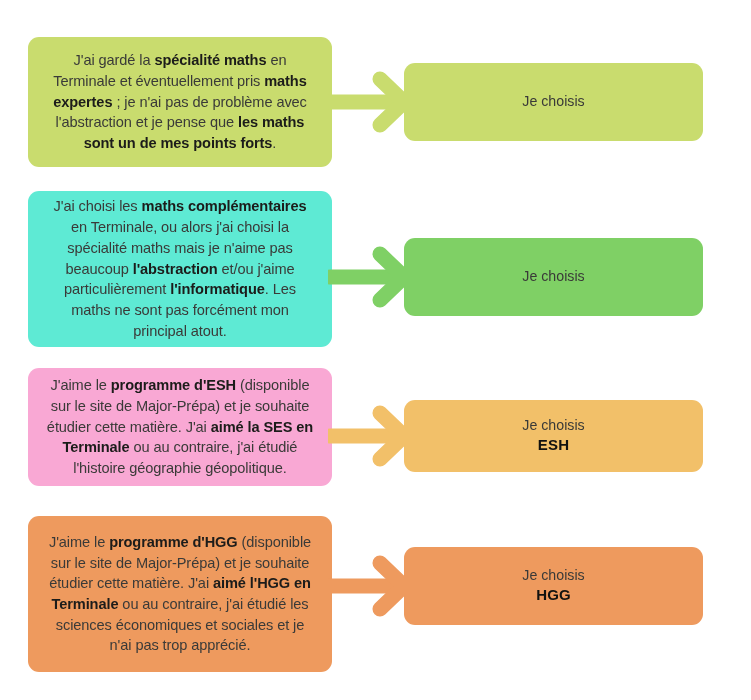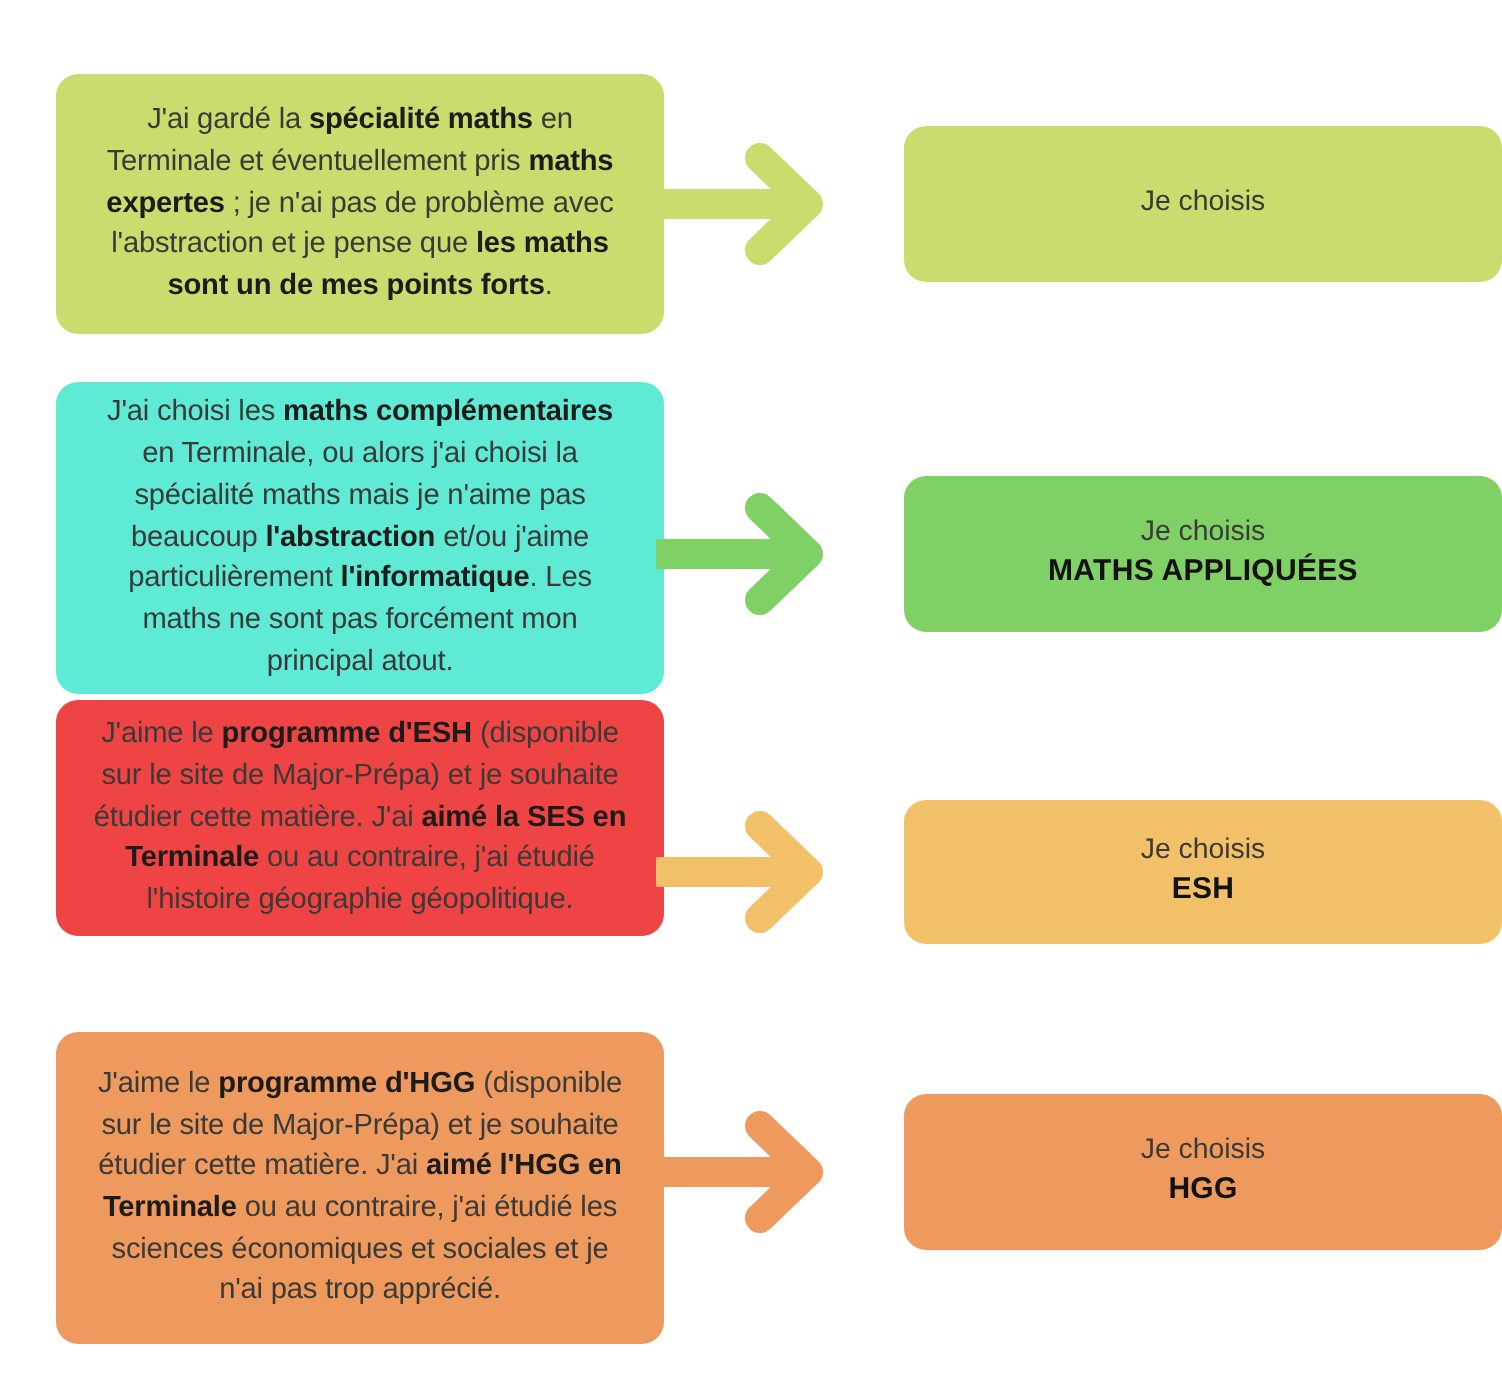--- a/index.html
+++ b/index.html
@@ -41,21 +41,21 @@
     color: #3a3a38;
     text-align: center;
     letter-spacing: -0.1px;
   }
   .left-text b {
     font-weight: bold;
     color: #1c1c1a;
   }
   .right-box {
     position: absolute;
-    left: 452px;
+    left: 404px;
     width: 299px;
     box-sizing: border-box;
     border-radius: 11px;
     display: flex;
     flex-direction: column;
     align-items: center;
     justify-content: center;
   }
   .right-pre {
     font-size: 14.2px;
@@ -111,25 +111,24 @@
       <div class="arrow" style="top: 246px;">
         <svg viewBox="0 0 86 62" xmlns="http://www.w3.org/2000/svg" aria-hidden="true">
           <g fill="none" stroke="#7fd065" stroke-width="15" stroke-linecap="round" stroke-linejoin="round">
             <path d="M2 31 H62"></path>
             <path d="M52 8 L76 31 L52 54"></path>
           </g>
         </svg>
       </div>
       <div class="right-box" style="top: 238px; height: 78px; background: rgb(127, 208, 101);">
         <div class="right-pre">Je choisis</div>
-        <div class="right-title">MATHS APPLIQUÉES</div>
       </div>
     </div>
     <div class="row" style="top: 0px;">
-      <div class="left-box" style="top: 350px; height: 118px; background: #ef4444;">
+      <div class="left-box" style="top: 368px; height: 118px; background: #f9a8d4;">
         <div class="left-text">J'aime le <b>programme d'ESH</b> (disponible sur le site de Major-Prépa) et je souhaite étudier cette matière. J'ai <b>aimé la SES en Terminale</b> ou au contraire, j'ai étudié l'histoire géographie géopolitique.</div>
       </div>
       <div class="arrow" style="top: 405px;">
         <svg viewBox="0 0 86 62" xmlns="http://www.w3.org/2000/svg" aria-hidden="true">
           <g fill="none" stroke="#f2c069" stroke-width="15" stroke-linecap="round" stroke-linejoin="round">
             <path d="M2 31 H62"></path>
             <path d="M52 8 L76 31 L52 54"></path>
           </g>
         </svg>
       </div>

